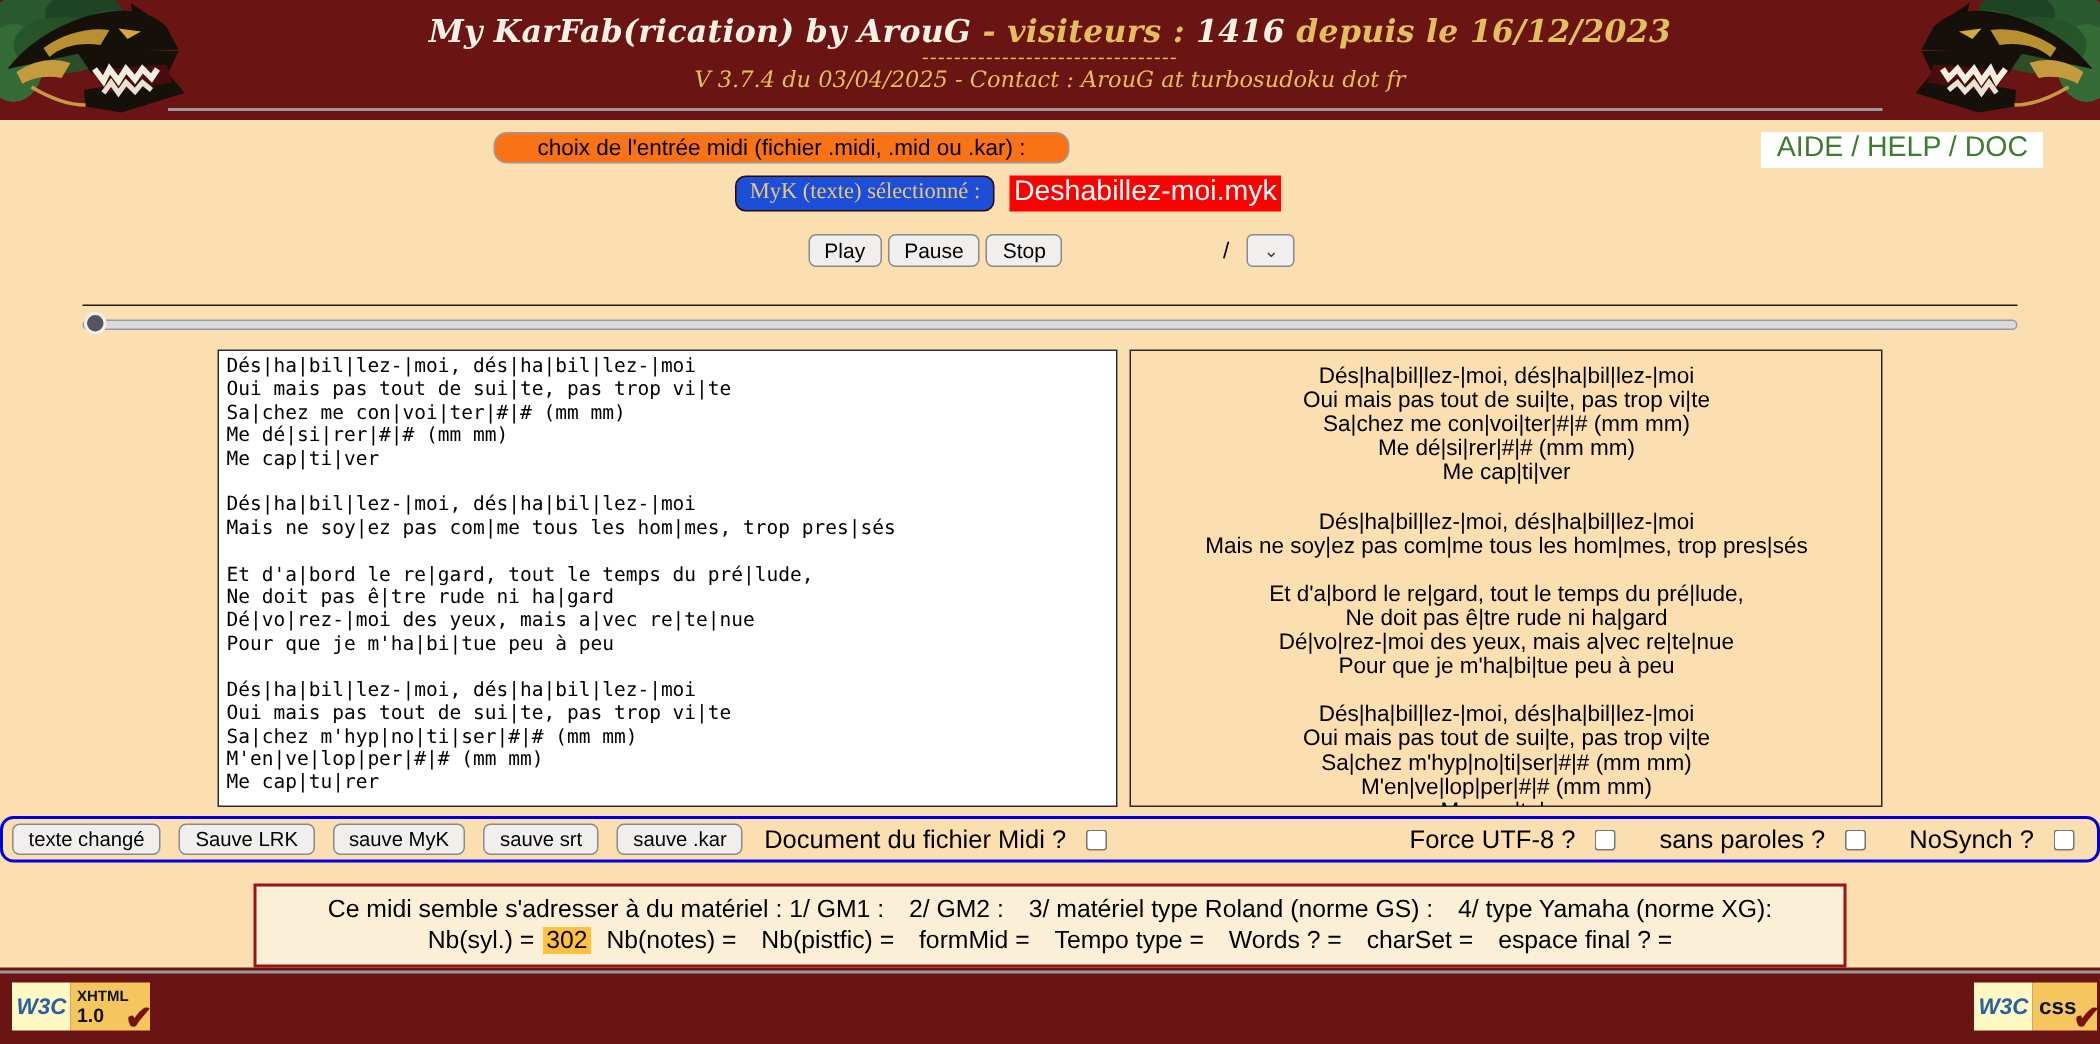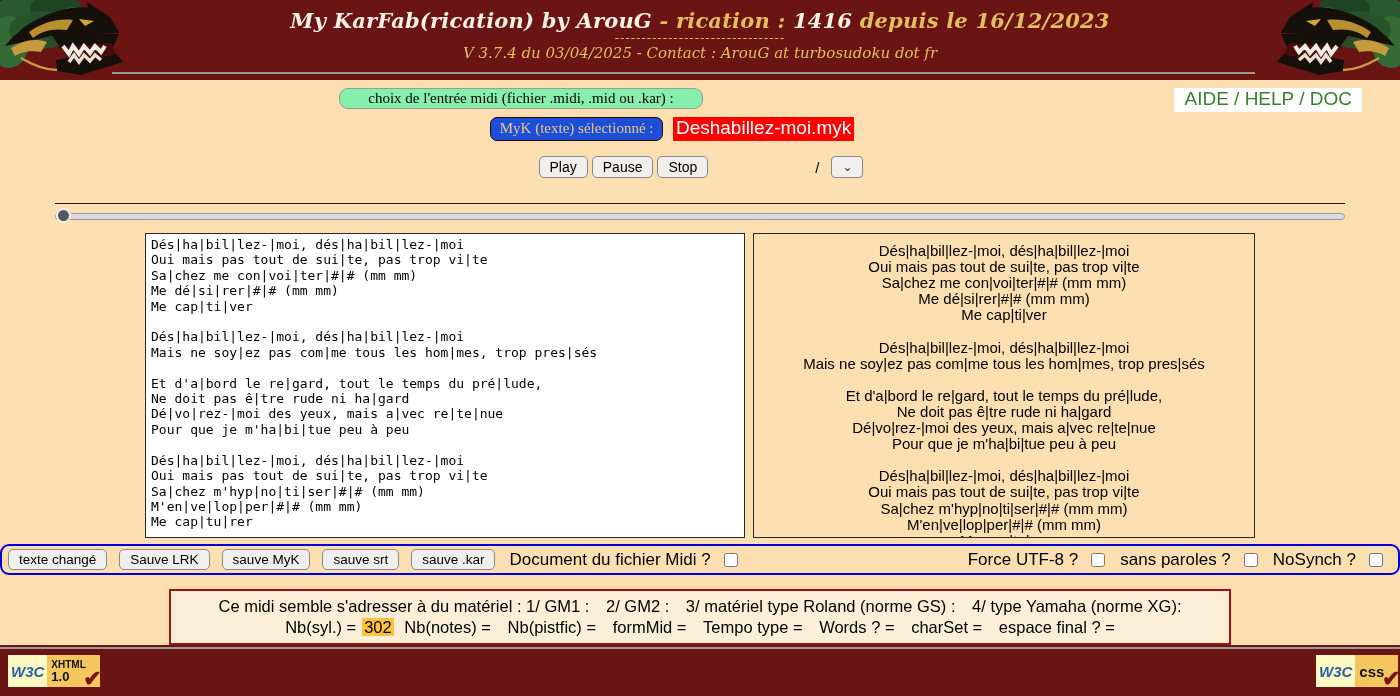--- a/index.html
+++ b/index.html
@@ -36,22 +36,22 @@
     color:#e2bf5d; font-size:15px; margin-top:2px;
   }
   .header-rule {
     position:absolute; left:112px; right:145px; bottom:6px;
     border:none; border-top:2px solid #9a9a9a; margin:0;
   }
   
   .row-choice { position:relative; margin-top:8px; height:24px; text-align:center; }
   .midi-choice-btn {
     position:relative; left:-179px;
-    font-family:Liberation Serif, serif; font-size:15px;
-    background:#86efac; border:1.5px solid #9a9a9a; border-radius:9px;
+    font-family:Liberation Sans, sans-serif; font-size:15px;
+    background:#f97316; border:1.5px solid #9a9a9a; border-radius:9px;
     padding:1px 28px; cursor:pointer;
   }
   .help-links {
     position:absolute; right:38px; top:0;
     background:#ffffff; color:#3c7d2f; font-size:19px;
     padding:0 10px 2px 10px;
   }
   .row-myk { margin-top:5px; text-align:center; transform:translateX(-28px); height:26px; }
   .myk-badge {
     display:inline-block; vertical-align:middle;
@@ -119,21 +119,21 @@
     width:1400px; margin:6px auto 0; height:31px;
     border:2px solid #0000dd; border-radius:9px;
     display:flex; align-items:center; padding:0 12px 0 6px; gap:12px;
   }
   .toolbar .btn { font-size:13.5px; white-space:nowrap; }
   .chk-group { display:flex; align-items:center; gap:9px; white-space:nowrap; }
   .chk-label { font-size:17px; }
   .chk { width:14px; height:14px; accent-color:#ffffff; background:#fff; }
   .grp-analyse { margin-left:2px; }
   .grp-utf8 { margin-left:auto; }
-  .grp-paroles, .grp-nosynch { }
+  .grp-paroles, .grp-nosynch { margin-left:14px; }
   
   .analysis-box {
     width:1062px; margin:14px auto 0;
     border:2px solid #9b1313; background:#fcefd8;
     text-align:center; padding:4px 0 6px; font-size:16.5px;
   }
   .analysis-line { margin-top:2px; }
   .analysis-line span { margin:0 6px; }
   .hl { background:#ffc13e; padding:0 2px; margin:0 !important; }
   
@@ -206,21 +206,21 @@
     <path d="M55,60 L112,50 L122,62 L80,75 L56,71 Z" fill="#15100a"></path>
     <path d="M60,47 L110,43 L114,55 L70,62 Z" fill="#4a0d0d"></path>
     <path d="M62,46 l6,8 l4,-8 l6,8 l5,-8 l6,7 l5,-7 l6,6 l4,-6" fill="none" stroke="#f3efe3" stroke-width="4"></path>
     <path d="M68,62 l5,-7 l5,7 l5,-7 l6,6 l5,-6 l6,5" fill="none" stroke="#e8e2d0" stroke-width="3.4"></path>
     <path d="M28,32 C42,22 58,18 72,20 L66,30 C52,28 40,31 32,38 Z" fill="#b8902f"></path>
     <path d="M10,48 C22,40 34,38 46,42 L40,52 C30,50 20,52 14,56 Z" fill="#c59b3e"></path>
     <polygon points="78,19 93,21 84,26" fill="#d4a93c"></polygon>
     <path d="M20,58 C30,64 44,70 56,70" stroke="#c59b3e" stroke-width="2.4" fill="none"></path>
   </svg>
 
-  <div class="title-line"><span class="cream">My KarFab(rication) by ArouG</span><span class="gold"> - rication : </span><span class="cream">1416</span><span class="gold"> depuis le 16/12/2023</span></div>
+  <div class="title-line"><span class="cream">My KarFab(rication) by ArouG</span><span class="gold"> - visiteurs : </span><span class="cream">1416</span><span class="gold"> depuis le 16/12/2023</span></div>
   <div class="dash-line">--------------------------------</div>
   <div class="version-line">V 3.7.4 du 03/04/2025 - Contact : ArouG at turbosudoku dot fr</div>
   <hr class="header-rule">
 </header>
 
 <main>
   <div class="row-choice">
     <button class="midi-choice-btn">choix de l'entrée midi (fichier .midi, .mid ou .kar) :</button>
     <div class="help-links">AIDE / HELP / DOC</div>
   </div>

